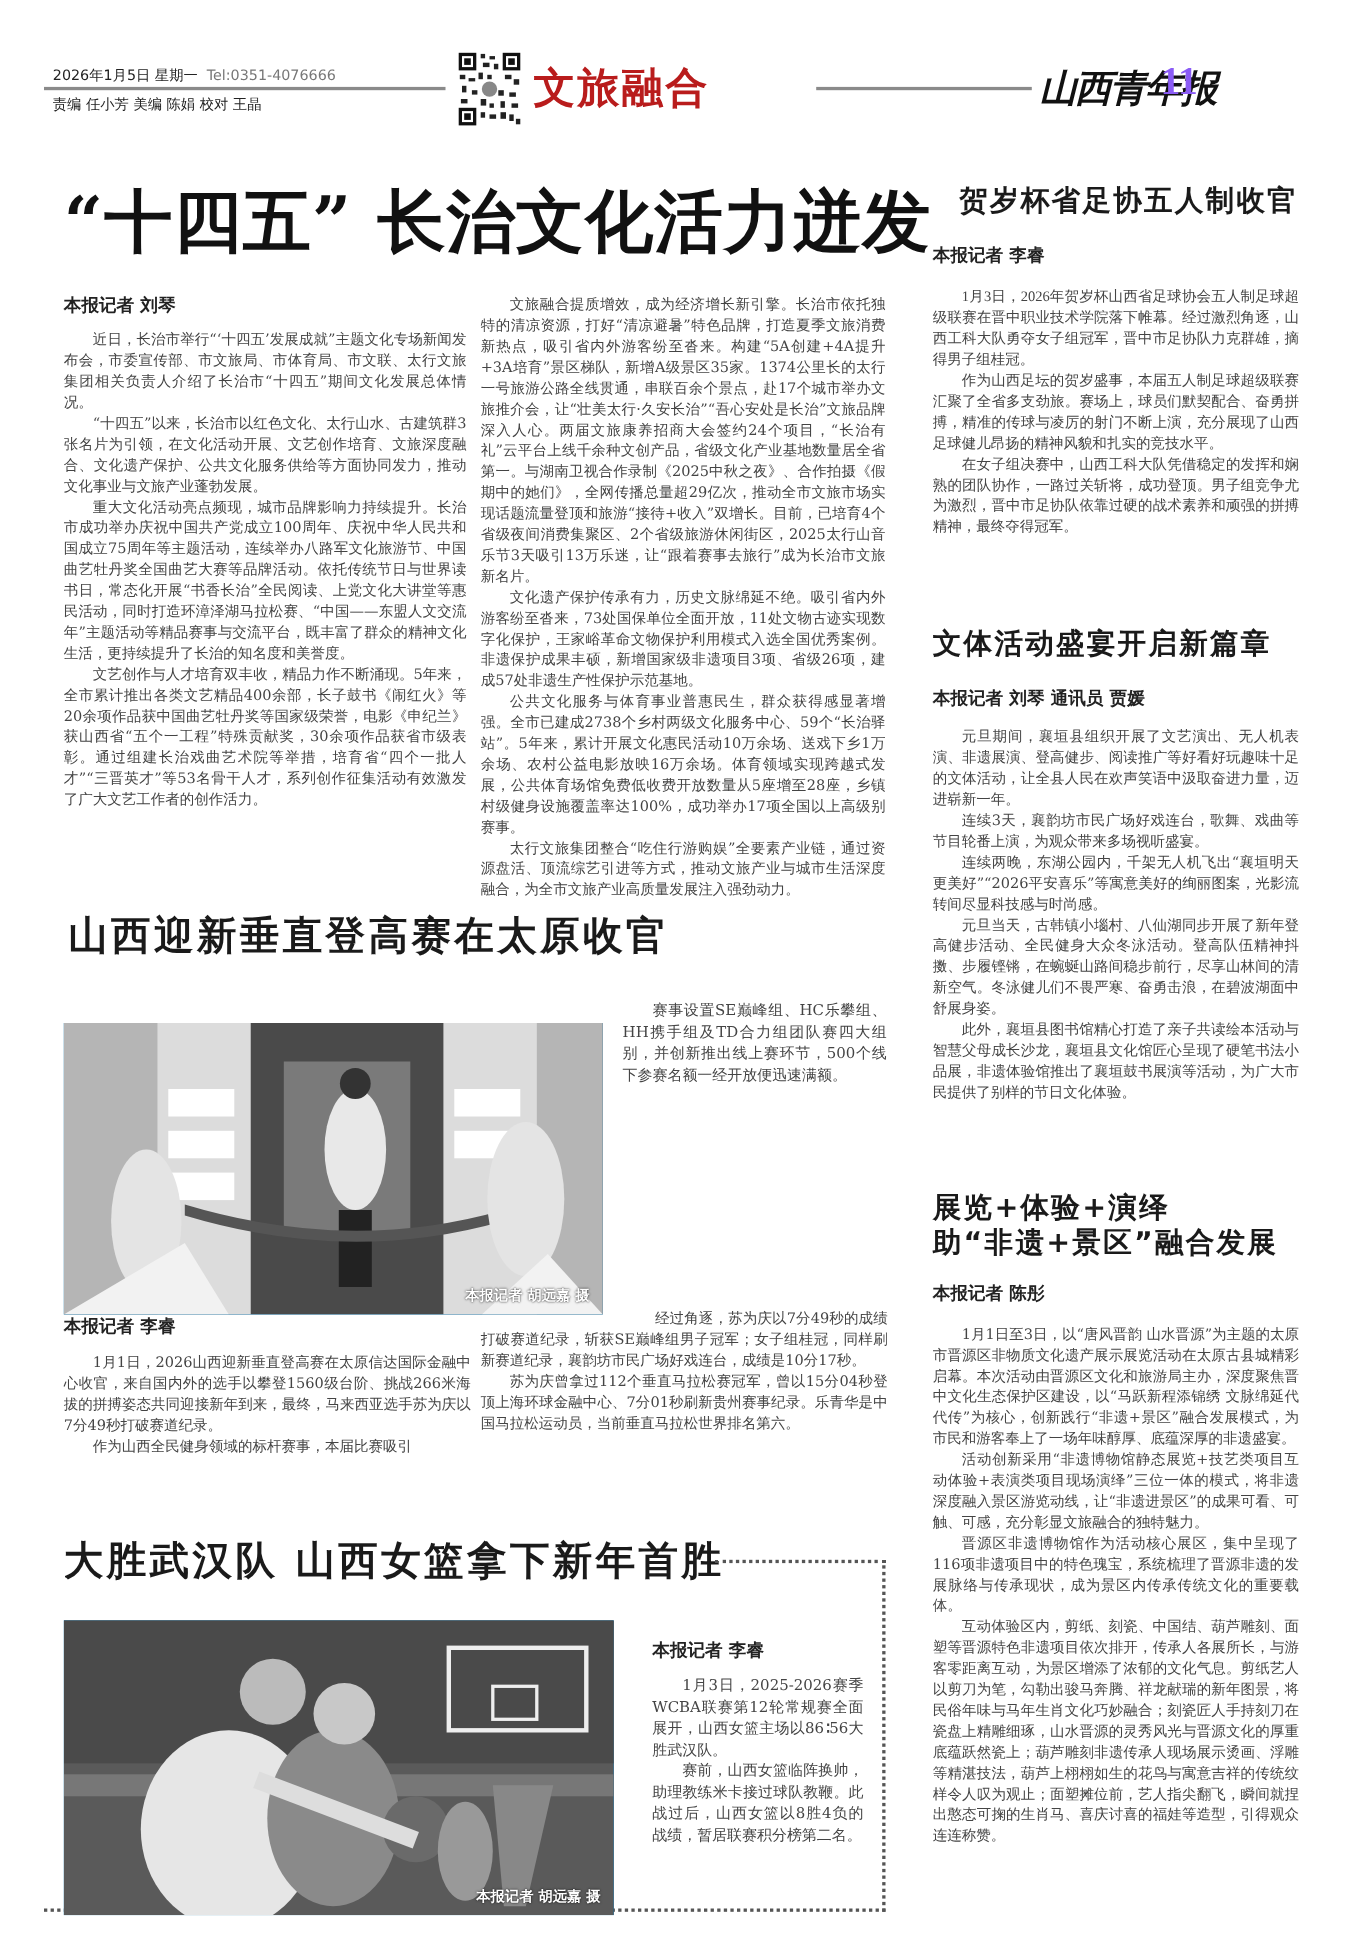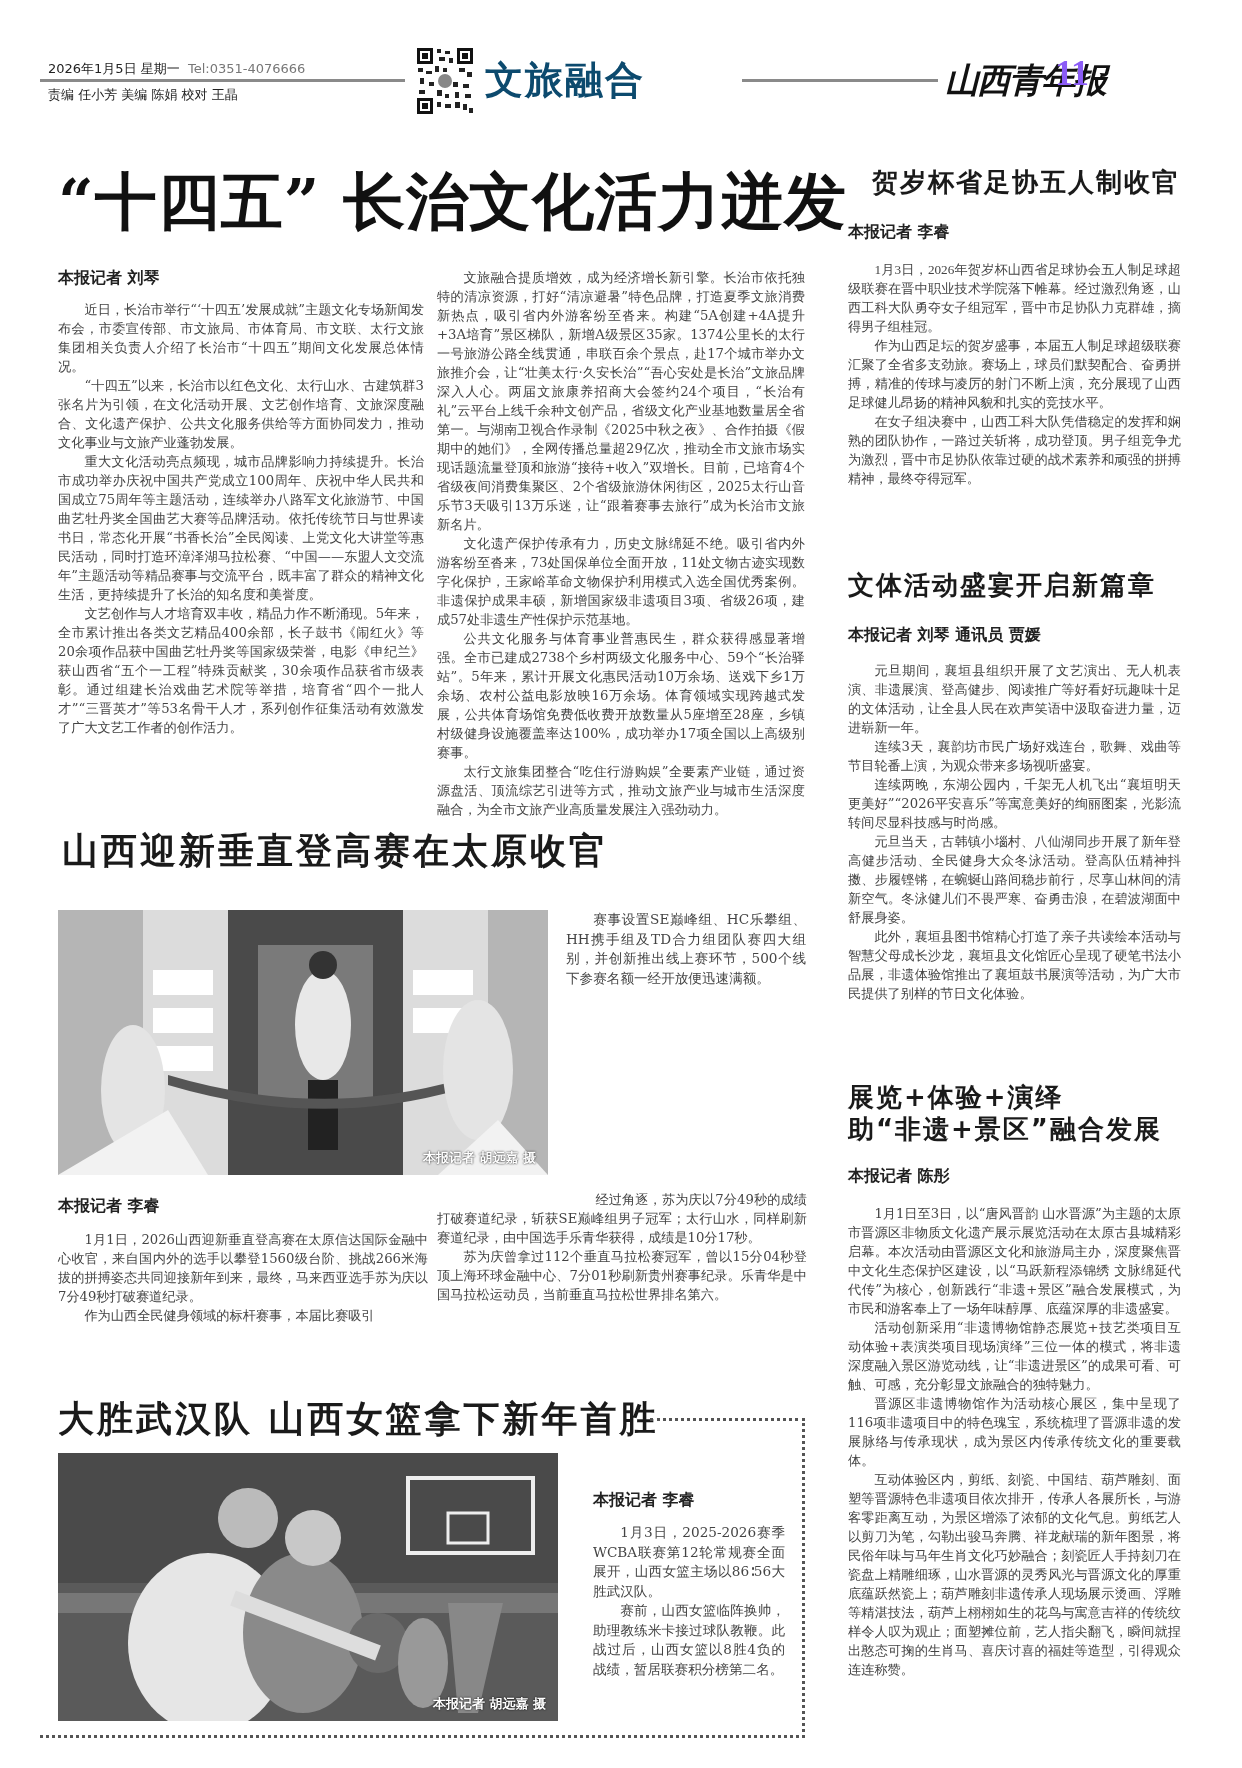--- a/index.html
+++ b/index.html
@@ -7,37 +7,37 @@
   body { position: relative; font-family: "DejaVu Serif", "Liberation Serif", serif; color: #333; }
 
   .abs { position: absolute; }
 
   
   .mh-date { left: 48px; top: 60px; font-family: "DejaVu Sans", sans-serif; font-size: 13px; color: #222; white-space: nowrap; }
   .mh-date .tel { color: #777; margin-left: 4px; }
   .mh-rule { left: 40px; top: 79px; width: 365px; height: 3px; background: #8a8a8a; }
   .mh-staff { left: 48px; top: 86px; font-family: "DejaVu Sans", sans-serif; font-size: 13px; color: #222; white-space: nowrap; }
   .mh-qr { left: 415px; top: 46px; width: 60px; height: 70px; background: #fff; }
-  .mh-section { left: 485px; top: 55px; font-size: 38px; font-weight: bold; color: #0c4a6e; letter-spacing: 2px; white-space: nowrap; }
+  .mh-section { left: 485px; top: 55px; font-size: 38px; font-weight: bold; color: #b91c1c; letter-spacing: 2px; white-space: nowrap; }
   .mh-rule2 { left: 742px; top: 79px; width: 196px; height: 3px; background: #8a8a8a; }
   .mh-logo { left: 945px; top: 58px; font-size: 34px; font-style: italic; font-weight: bold; color: #111; white-space: nowrap; letter-spacing: -2px; }
   .mh-page { left: 1055px; top: 52px; font-size: 36px; font-weight: bold; color: #8b5cf6; font-family: "Liberation Serif", serif; }
 
   
   .hl-main { left: 58px; top: 160px; font-size: 62px; font-weight: bold; color: #111; letter-spacing: 1px; white-space: nowrap; font-family: "DejaVu Serif", serif; }
   .hl { font-weight: bold; color: #1a1a1a; white-space: nowrap; font-family: "DejaVu Sans", sans-serif; }
   .hl-side { font-size: 26px; letter-spacing: 2px; }
   .hl-big { font-size: 36px; letter-spacing: 3px; }
 
   .byline { font-family: "DejaVu Sans", sans-serif; font-weight: bold; font-size: 16px; color: #222; white-space: nowrap; }
 
   .body-text { font-size: 13.2px; line-height: 19px; color: #444; text-align: justify; }
   .body-text p { text-indent: 2em; }
 
-  .photo { background: #0369a1; overflow: hidden; }
+  .photo { background: #0369a1; overflow: hidden; margin-top: 20px; }
   .photo-caption { position: absolute; right: 12px; bottom: 8px; font-family: "DejaVu Sans", sans-serif; font-size: 13px; font-weight: bold; color: #fff; text-shadow: 0 0 2px #000; white-space: nowrap; }
 
   .dotted-h { border-top: 3px dotted #555; height: 0; }
   .dotted-v { border-left: 3px dotted #555; width: 0; }
 </style>
 </head>
 <body>
 
 <div class="abs mh-date">
   <span>2026年1月5日 星期一</span>
@@ -140,21 +140,21 @@
 <div class="abs body-text" style="left:566px; top:910px; width:240px; font-size:13.6px; line-height:19.5px;">
   <p>赛事设置SE巅峰组、HC乐攀组、HH携手组及TD合力组团队赛四大组别，并创新推出线上赛环节，500个线下参赛名额一经开放便迅速满额。</p>
 </div>
 
 <div class="abs byline" style="left:58px; top:1196px;">本报记者 李睿</div>
 <div class="abs body-text" style="left:58px; top:1230px; width:370px;">
   <p>1月1日，2026山西迎新垂直登高赛在太原信达国际金融中心收官，来自国内外的选手以攀登1560级台阶、挑战266米海拔的拼搏姿态共同迎接新年到来，最终，马来西亚选手苏为庆以7分49秒打破赛道纪录。</p>
   <p>作为山西全民健身领域的标杆赛事，本届比赛吸引</p>
 </div>
 <div class="abs body-text" style="left:437px; top:1190px; width:370px;">
-  <p style="text-indent:12em;">经过角逐，苏为庆以7分49秒的成绩打破赛道纪录，斩获SE巅峰组男子冠军；太行山水，同样刷新赛道纪录，由中国选手乐青华获得，成绩是10分17秒。</p>
+  <p style="text-indent:12em;">经过角逐，苏为庆以7分49秒的成绩打破赛道纪录，斩获SE巅峰组男子冠军；女子组桂冠，同样刷新赛道纪录，襄韵坊市民广场好戏连台，成绩是10分17秒。</p>
   <p>苏为庆曾拿过112个垂直马拉松赛冠军，曾以15分04秒登顶上海环球金融中心、7分01秒刷新贵州赛事纪录。乐青华是中国马拉松运动员，当前垂直马拉松世界排名第六。</p>
 </div>
 
 <div class="abs hl hl-big" style="left:58px; top:1395px;">大胜武汉队 山西女篮拿下新年首胜</div>
 <div class="abs dotted-h" style="left:650px; top:1418px; width:155px;"></div>
 <div class="abs dotted-v" style="left:802px; top:1418px; height:320px;"></div>
 <div class="abs dotted-h" style="left:40px; top:1735px; width:765px;"></div>
 
 <div class="abs photo" style="left:58px; top:1453px; width:500px; height:268px;">
   <svg width="500" height="268" viewBox="0 0 500 268">

